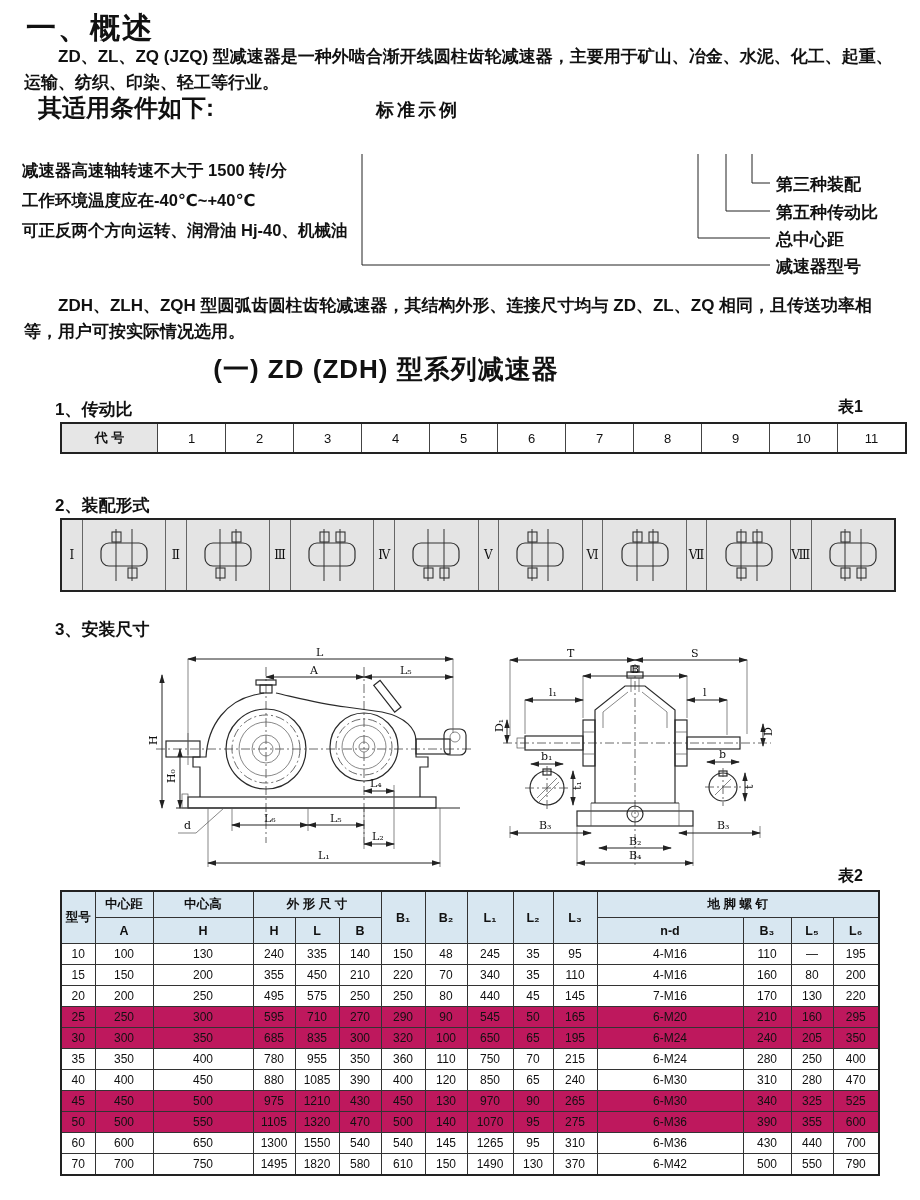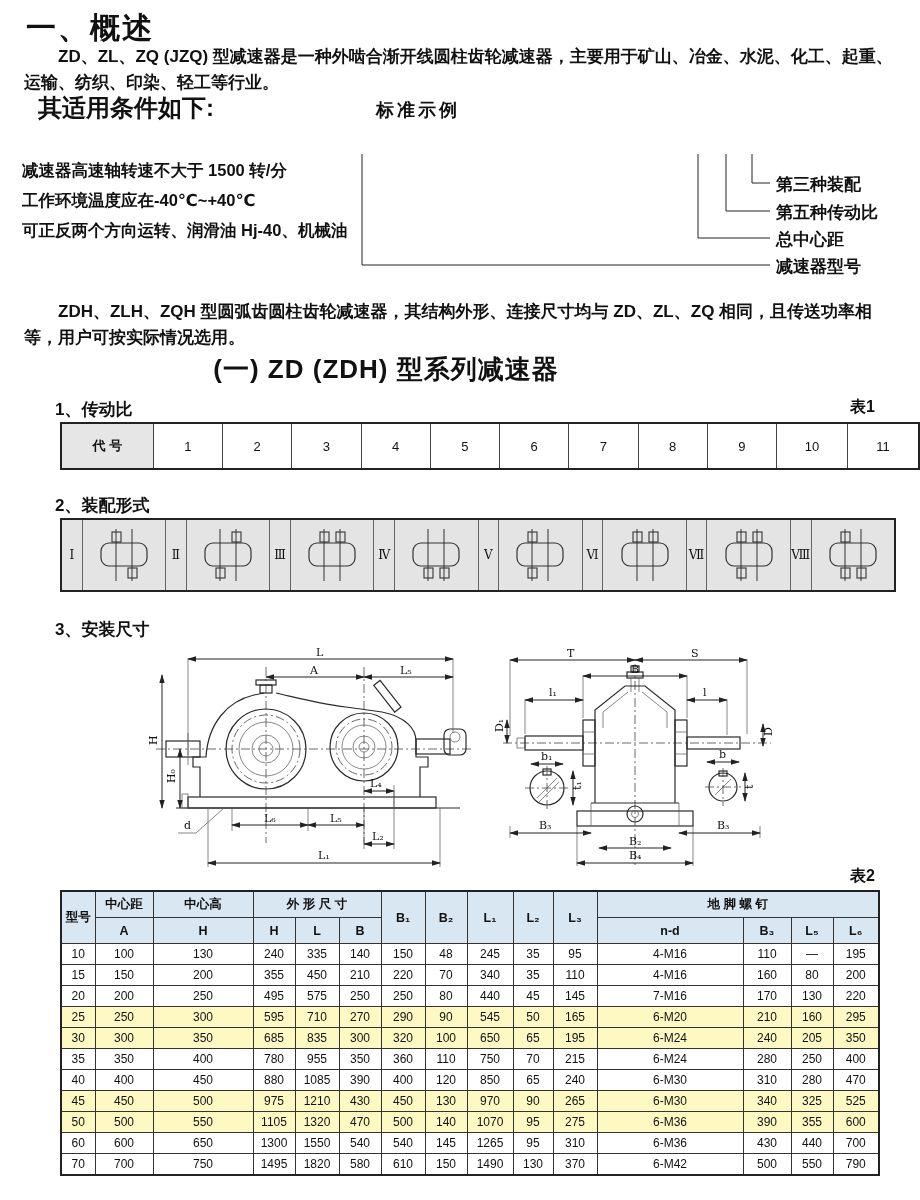--- a/index.html
+++ b/index.html
@@ -2,35 +2,35 @@
 <html><head>
 <meta charset="utf-8">
 <style>
   html,body{margin:0;padding:0;background:#fff;}
   #page{position:relative;width:920px;height:1200px;background:#ffffff;color:#111;
         font-family:"Liberation Sans","DejaVu Sans",sans-serif;overflow:hidden;}
   .abs{position:absolute;}
   #doc-title{left:26px;top:8px;font-size:30px;font-weight:700;letter-spacing:2px;}
   .para{left:24px;width:874px;font-size:17px;font-weight:700;line-height:26px;text-indent:2em;}
   #para1{top:44px;}
-  #para2{top:299px;}
+  #para2{top:293px;}
   #cond-title{left:38px;top:92px;font-size:24px;font-weight:700;}
   .cond-line{left:22px;font-size:16.5px;font-weight:700;white-space:nowrap;}
   #example-title{left:348px;top:98px;font-size:18px;font-weight:700;letter-spacing:3px;margin-left:28px;}
   #example-code{left:348px;top:128px;font-size:19px;font-weight:700;letter-spacing:1px;white-space:nowrap;}
   #callout{left:340px;top:152px;width:578px;height:133px;}
   #callout svg{position:absolute;left:0;top:0;}
   .callout-label{position:absolute;left:436px;font-size:17px;font-weight:700;white-space:nowrap;}
   #series-title{left:0;top:352px;width:772px;text-align:center;font-size:26px;font-weight:700;letter-spacing:1px;}
   .cap{font-size:17px;font-weight:700;}
-  .tag{font-size:16px;font-weight:700;margin-left:12px;}
+  .tag{font-size:16px;font-weight:700;}
   
   #table1{left:60px;top:422px;border-collapse:collapse;table-layout:fixed;}
   #table1 td,#table1 th{border:1px solid #444;height:28px;text-align:center;
-      font-size:13px;font-weight:700;padding:8px;}
+      font-size:13px;font-weight:700;padding:0;}
   #table1{border:2px solid #222;}
   #table1 th{background:#e6e6e6;width:95px;}
   #table1 td{background:#fff;width:67px;font-weight:400;}
   
   #strip{left:60px;top:518px;width:832px;height:70px;background:#e4e4e4;border:2px solid #222;
          display:flex;align-items:stretch;}
   .numcell{width:20px;display:flex;align-items:center;justify-content:center;
      font-family:"DejaVu Serif","Liberation Serif",serif;font-size:12px;
      border-left:1px solid #666;border-right:1px solid #666;}
   .numcell:first-child{border-left:none;}
@@ -39,21 +39,21 @@
   svg text{font-family:"DejaVu Serif","Liberation Serif",serif;font-size:11px;fill:#111;}
   .dim{stroke:#222;stroke-width:1;fill:none;}
   .ln{stroke:#2a2a2a;stroke-width:1.2;fill:none;}
   .thin{stroke:#555;stroke-width:0.7;fill:none;}
   .cl{stroke:#444;stroke-width:0.8;fill:none;stroke-dasharray:9 3 2 3;}
   
   #table2{left:60px;top:890px;border-collapse:collapse;table-layout:fixed;border:2px solid #222;}
   #table2 th{background:#d8e7f1;font-size:12.5px;font-weight:700;border:1px solid #333;height:25px;padding:0;}
   #table2 td{background:#fff;font-size:12px;font-weight:400;border:1px solid #333;height:20px;
       text-align:center;padding:0;}
-  #table2 tr.shaded td{background:#fef9c3;}
+  #table2 tr.shaded td{background:#be185d;}
 </style>
 </head>
 <body>
 
 <div id="page">
 
   <div id="doc-title" class="abs">一、概述</div>
 
   <div id="para1" class="abs para">ZD、ZL、ZQ (JZQ) 型减速器是一种外啮合渐开线圆柱齿轮减速器，主要用于矿山、冶金、水泥、化工、起重、运输、纺织、印染、轻工等行业。</div>
 

